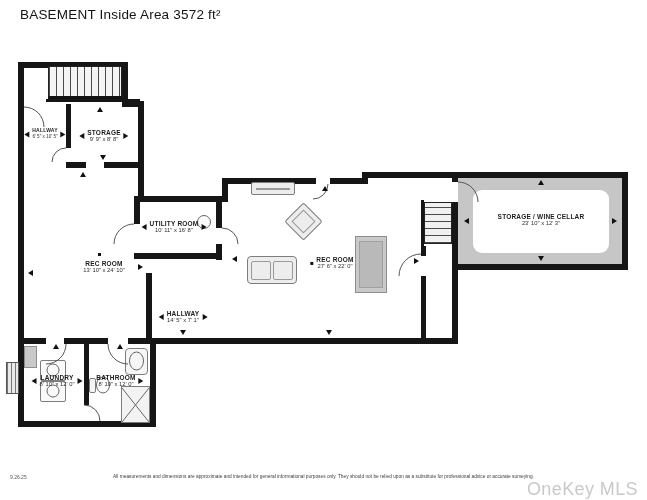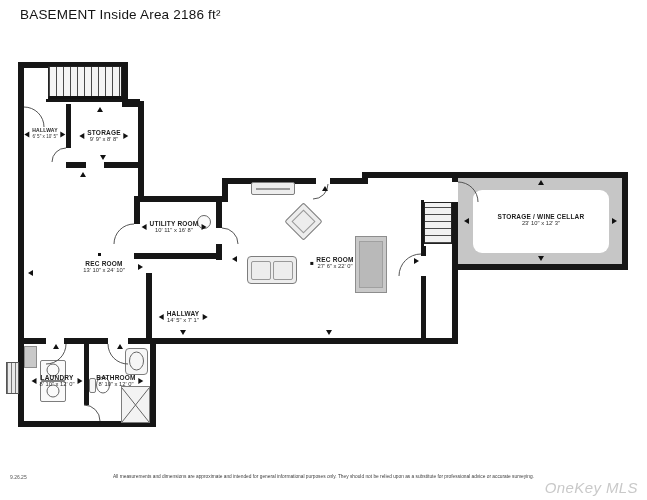--- a/index.html
+++ b/index.html
@@ -29,28 +29,28 @@
   .tr{width:0;height:0;}
   .tr.l{border-top:3px solid transparent;border-bottom:3px solid transparent;border-right:5px solid #111;}
   .tr.r{border-top:3px solid transparent;border-bottom:3px solid transparent;border-left:5px solid #111;}
   .tr.u{border-left:3px solid transparent;border-right:3px solid transparent;border-bottom:5px solid #111;}
   .tr.d{border-left:3px solid transparent;border-right:3px solid transparent;border-top:5px solid #111;}
   .dot{width:3px;height:3px;background:#111;}
   #overlay{position:absolute;left:0;top:0;pointer-events:none;}
   
   #f-date{left:10px;top:474px;font-size:5px;color:#555;}
   #f-disc{left:0;right:0;top:474px;text-align:center;font-size:4.8px;color:#3d3d3d;}
-  #f-mark{right:9px;top:479px;font-size:15px;color:#c9c9c9;letter-spacing:.4px;font-style:italic;}
+  #f-mark{right:9px;top:479px;font-size:18px;color:#c9c9c9;letter-spacing:.4px;}
 </style>
 </head>
 <body>
 
 <div id="canvas">
 
-  <div class="abs" id="plan-title">BASEMENT Inside Area 2186 ft²</div>
+  <div class="abs" id="plan-title">BASEMENT Inside Area 3572 ft²</div>
 
   <div class="w" style="left:18px;top:62px;width:110px;height:6px"></div>
   <div class="w" style="left:18px;top:62px;width:6px;height:365px"></div>
   <div class="w" style="left:18px;top:421px;width:138px;height:6px"></div>
   <div class="w" style="left:150px;top:343px;width:6px;height:84px"></div>
   <div class="w" style="left:18px;top:338px;width:28px;height:6px"></div>
   <div class="w" style="left:64px;top:338px;width:44px;height:6px"></div>
   <div class="w" style="left:128px;top:338px;width:28px;height:6px"></div>
   <div class="w" style="left:150px;top:338px;width:308px;height:6px"></div>
   <div class="w" style="left:122px;top:62px;width:6px;height:45px"></div>

